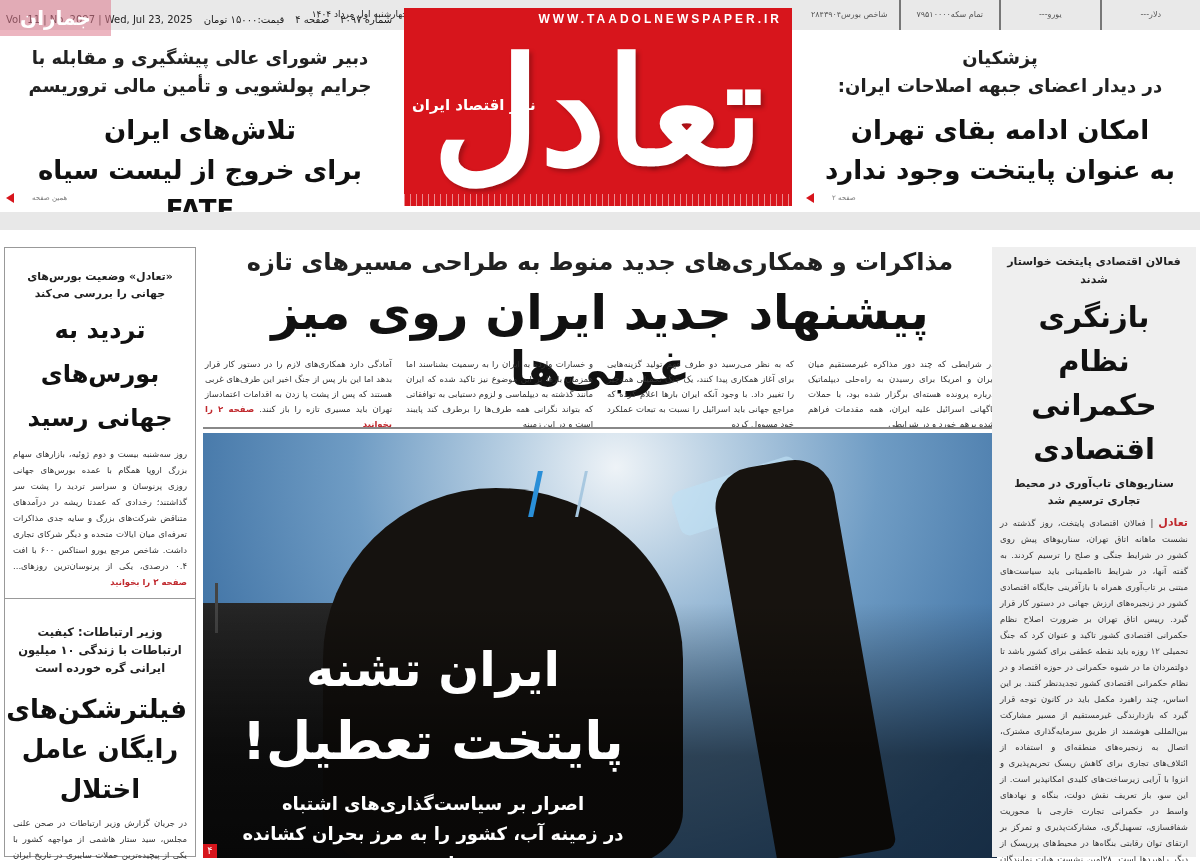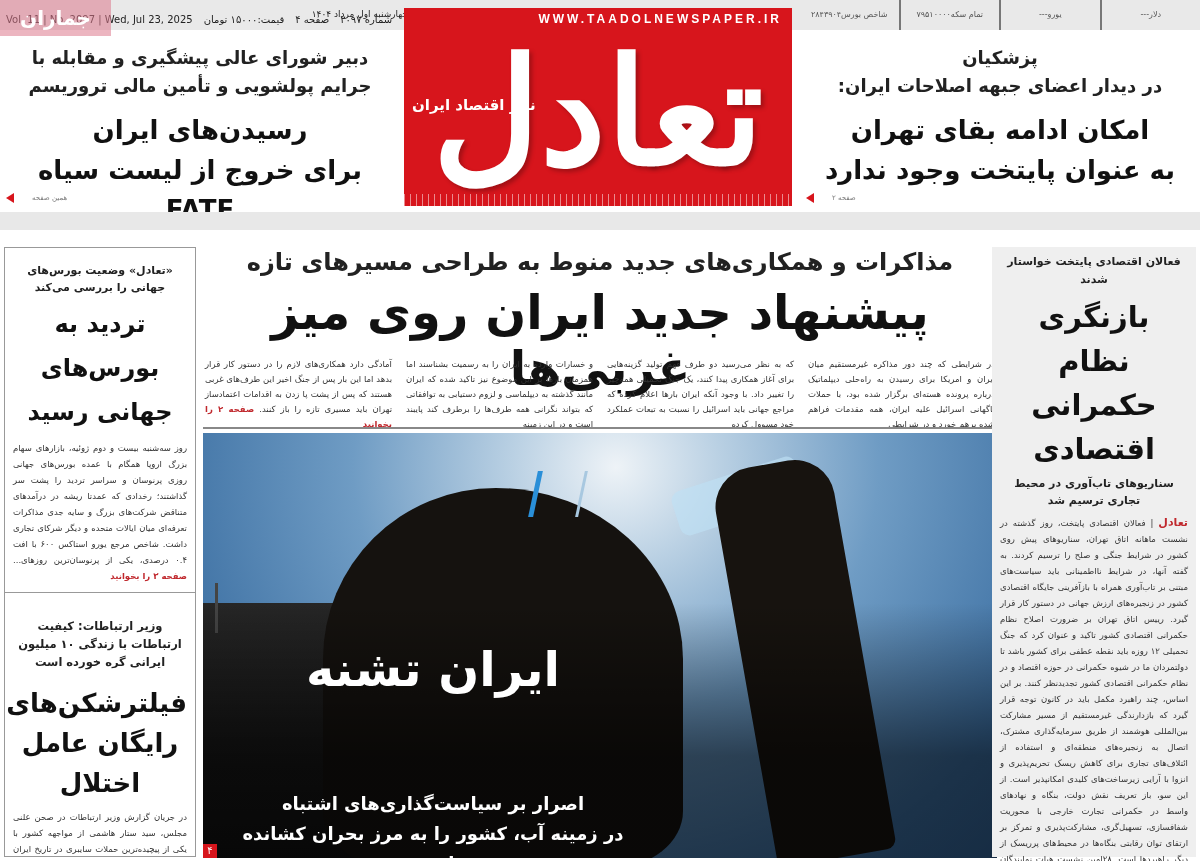--- a/index.html
+++ b/index.html
@@ -59,21 +59,21 @@
   .building { position: absolute; left: 0; top: 170px; width: 200px; height: 255px; background: linear-gradient(180deg, #262626, #101010); }
   .pole { position: absolute; left: 12px; top: 150px; width: 3px; height: 50px; background: #444; }
   .shade { position: absolute; left: 0; top: 170px; width: 100%; height: 255px; background: linear-gradient(180deg, rgba(0,0,0,0) 0%, rgba(0,0,0,0.55) 60%); }
   .photo-title { position: absolute; left: 20px; top: 200px; width: 420px; text-align: center; color: #fff; font-weight: 900; }
   .photo-title .l1 { font-size: 48px; line-height: 72px; }
   .photo-title .l2 { font-size: 52px; line-height: 72px; }
   .photo-sub { position: absolute; left: 20px; top: 356px; width: 420px; text-align: center; color: #fff; font-size: 18px; font-weight: bold; line-height: 30px; }
   .page-badge { position: absolute; left: 0; bottom: 0; width: 14px; height: 14px; background: #d7151c; color: #fff; font-size: 10px; text-align: center; line-height: 14px; }
 
   
-  .left-col { position: absolute; left: 4px; top: 247px; width: 192px; height: 610px; border: 1px solid #999; padding: 14px 8px; }
+  .left-col { position: absolute; left: 4px; top: 247px; width: 192px; height: 610px; border: 1px solid #999; padding: 20px 8px; }
   .lc-kicker { text-align: center; font-size: 11px; font-weight: bold; line-height: 17px; color: #222; }
   .lc-title { text-align: center; font-size: 24px; font-weight: 900; line-height: 44px; margin-top: 6px; color: #111; }
   .lc-body { font-size: 8.5px; line-height: 16px; color: #333; text-align: justify; margin-top: 6px; }
   .lc-divider { height: 1px; background: #999; margin: 8px -8px; }
   .lc-kicker2 { text-align: center; font-size: 11.5px; font-weight: bold; line-height: 18px; color: #222; margin-top: 24px; }
   .lc-title2 { text-align: center; font-size: 26px; font-weight: 700; line-height: 40px; margin-top: 12px; color: #111; }
 
   
   .right-col { position: absolute; right: 4px; top: 247px; width: 204px; height: 610px; background: #efefef; padding: 6px 8px; }
   .rc-kicker { text-align: center; font-size: 11px; font-weight: bold; line-height: 18px; color: #222; }
@@ -126,21 +126,21 @@
 <div class="masthead">
   <div class="url">WWW.TAADOLNEWSPAPER.IR</div>
   <div class="logo">تعادل</div>
   <div class="slogan">نیاز اقتصاد ایران</div>
   <div class="ruler"></div>
 </div>
 
 <div class="teaser teaser-left">
   <div class="kicker">دبیر شورای عالی پیشگیری و مقابله با جرایم پولشویی و تأمین مالی تروریسم</div>
   <div class="title">
-    <div>رسیدن‌های ایران</div>
+    <div>تلاش‌های ایران</div>
     <div>برای خروج از لیست سیاه FATF</div>
   </div>
 </div>
 <div class="more-link more-left">
   <span class="arrow"></span>
   <span>همین صفحه</span>
 </div>
 
 <div class="teaser teaser-right">
   <div class="kicker">
@@ -191,20 +191,21 @@
 <div class="photo">
   <div class="building"></div>
   <div class="pole"></div>
   <div class="silhouette"></div>
   <div class="glasses"></div>
   <div class="bottle"></div>
   <div class="arm"></div>
   <div class="shade"></div>
   <div class="photo-title">
     <div class="l1">ایران تشنه</div>
+    <div class="l2">پایتخت تعطیل!</div>
   </div>
   <div class="photo-sub">
     <div>اصرار بر سیاست‌گذاری‌های اشتباه</div>
     <div>در زمینه آب، کشور را به مرز بحران کشانده است</div>
   </div>
   <div class="page-badge">۴</div>
 </div>
 
 <div class="right-col">
   <div class="rc-kicker">فعالان اقتصادی پایتخت خواستار شدند</div>

